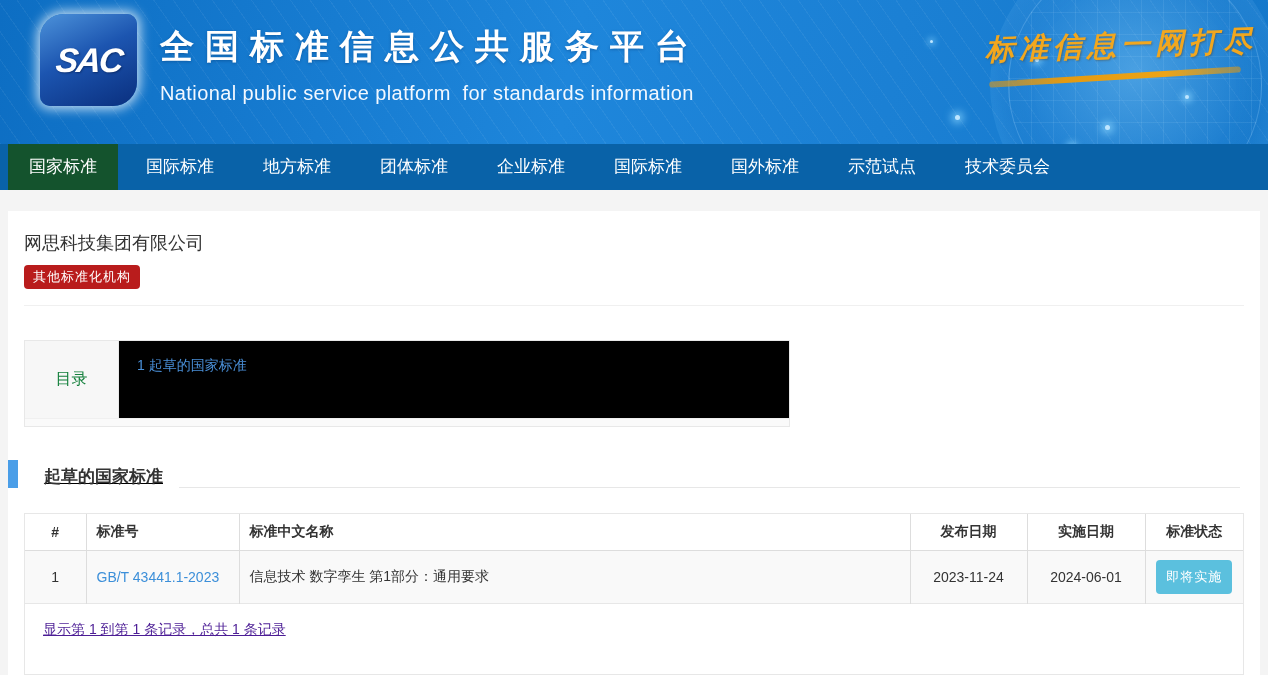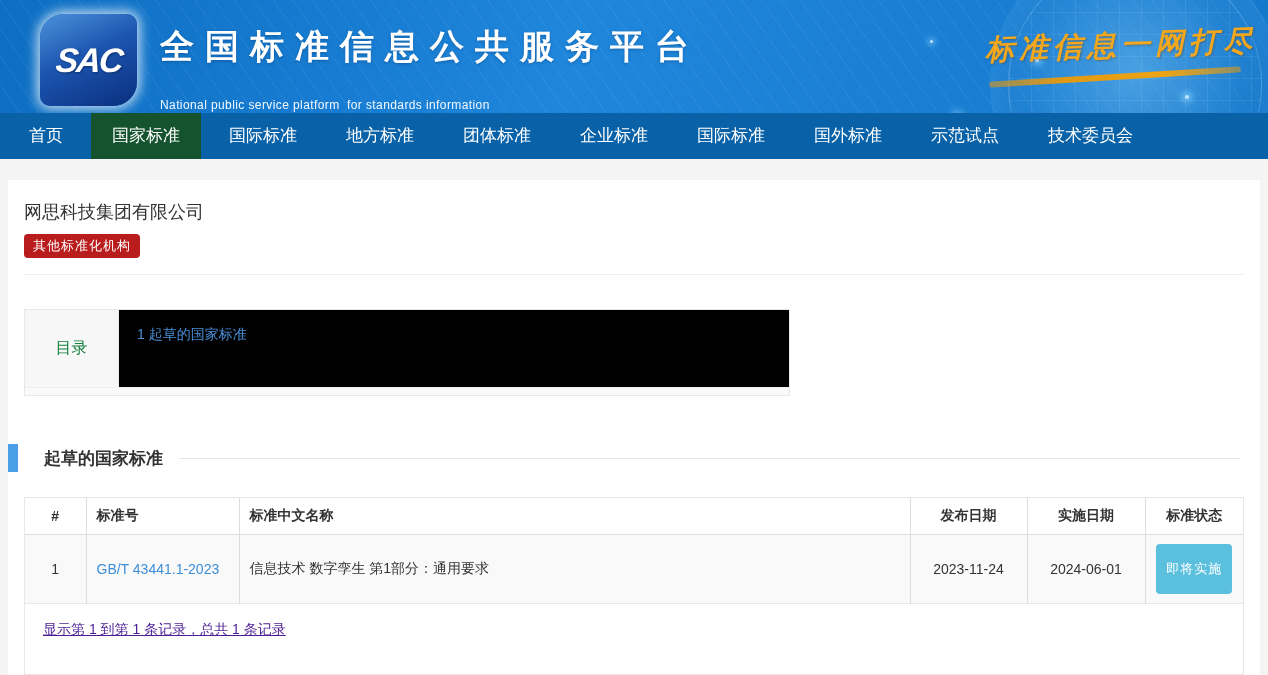--- a/index.html
+++ b/index.html
@@ -31,21 +31,21 @@
     border-radius: 24px 10px 24px 10px;
     background: linear-gradient(155deg, #4c92da 0%, #1c55b0 45%, #0a2f7e 100%);
     box-shadow: 0 0 12px 3px rgba(255,255,255,0.75);
     display:flex; align-items:center; justify-content:center; }
   .logo span { color:#fff; font-size:34px; font-weight:bold; font-style:italic;
     letter-spacing:-2px; transform: skewX(-6deg); text-shadow: 1px 1px 2px rgba(0,20,60,.5); }
 
   .banner-titles { position:absolute; left:160px; top:24px; color:#fff; }
   .banner-title { font-size:34px; font-weight:bold; letter-spacing:11px; white-space:nowrap;
     text-shadow: 0 1px 3px rgba(0,40,90,.35); }
-  .banner-subtitle { margin-top:28px; font-size:12px; letter-spacing:0.4px; white-space:pre; color:#f2f8ff; }
+  .banner-subtitle { margin-top:12px; font-size:20px; letter-spacing:0.4px; white-space:pre; color:#f2f8ff; }
 
   .slogan { position:absolute; left:985px; top:26px; width:260px; text-align:center; }
   .slogan-text { font-size:29px; font-weight:bold; font-style:italic; letter-spacing:5px;
     color:#f2a71e; white-space:nowrap; transform:rotate(-2deg);
     text-shadow: 1px 1px 2px rgba(90,50,0,.35); }
   .slogan-underline { margin:8px auto 0; width:252px; height:6px; border-radius:3px;
     background: linear-gradient(90deg, rgba(222,150,16,.55), #e39a12 30%, #eda416 70%, rgba(222,150,16,.55));
     transform: rotate(-3.5deg); }
 
   
@@ -64,37 +64,37 @@
   .org-divider { border:none; border-top:1px solid #f0f0f0; margin-top:16px; }
 
   .toc-panel { margin-top:34px; width:766px; border:1px solid #e8e8e8; display:flex; flex-direction:column; }
   .toc-body { display:flex; height:77px; }
   .toc-label { width:94px; background:#f7f7f7; border-right:1px solid #e8e8e8;
     display:flex; align-items:center; justify-content:center; font-size:16px; color:#15803d; }
   .toc-links { flex:1; background:#000000; padding:15px 18px; }
   .toc-link { color:#4a90d9; font-size:14px; text-decoration:none; cursor:pointer; }
   .toc-strip { height:8px; background:#fafafa; border-top:1px solid #f0f0f0; }
 
-  .section-header { margin-top:48px; display:flex; align-items:center; }
+  .section-header { margin-top:33px; display:flex; align-items:flex-end;text-decoration:underline; }
   .section-marker { width:10px; height:28px; background:#4a9ee8; margin-left:-16px; }
   .section-title { font-size:17px; font-weight:bold; color:#333; margin-left:26px; white-space:nowrap; }
   .section-line { flex:1; height:1px; background:#e7e7e7; margin:0 4px 0 16px; }
 
   .table-container { margin-top:25px; border:1px solid #e7e7e7; }
   table { width:100%; border-collapse:collapse; font-size:14px; color:#333; table-layout:fixed; }
   th, td { padding:9px 10px; border-left:1px solid #ddd; overflow:hidden; white-space:nowrap; }
   th:first-child, td:first-child { border-left:none; }
   thead th { font-weight:bold; text-align:left; border-bottom:1px solid #ddd; background:#fff; }
   th.c, td.c { text-align:center; }
   tbody tr { background:#f9f9f9; border-bottom:1px solid #e7e7e7; }
   .col-idx { width:61px; } .col-code { width:153px; } .col-name { width:auto; }
   .col-pub { width:117px; } .col-imp { width:118px; } .col-status { width:98px; }
   .std-link { color:#3c8fd9; text-decoration:none; cursor:pointer; }
   .status-badge { display:inline-block; background:#5bc0de; color:#fff; font-size:13px;
-    padding:16px 10px; border-radius:4px; letter-spacing:1px; }
+    padding:8px 10px; border-radius:4px; letter-spacing:1px; }
   .table-summary { padding:17px 18px 35px; font-size:14px; color:#4c1d95;text-decoration:underline; }
 </style>
 </head>
 <body>
 
 <div class="page">
 
   <div class="banner">
     <div class="globe"></div>
     <i class="dot d1"></i>
@@ -113,21 +113,20 @@
       <div class="banner-subtitle">National public service platform  for standards information</div>
     </div>
 
     <div class="slogan">
       <div class="slogan-text">标准信息一网打尽</div>
       <div class="slogan-underline"></div>
     </div>
   </div>
 
   <div class="nav">
-    <div class="nav-item">首页</div>
     <div class="nav-item active">国家标准</div>
     <div class="nav-item">国际标准</div>
     <div class="nav-item">地方标准</div>
     <div class="nav-item">团体标准</div>
     <div class="nav-item">企业标准</div>
     <div class="nav-item">国际标准</div>
     <div class="nav-item">国外标准</div>
     <div class="nav-item">示范试点</div>
     <div class="nav-item">技术委员会</div>
   </div>

